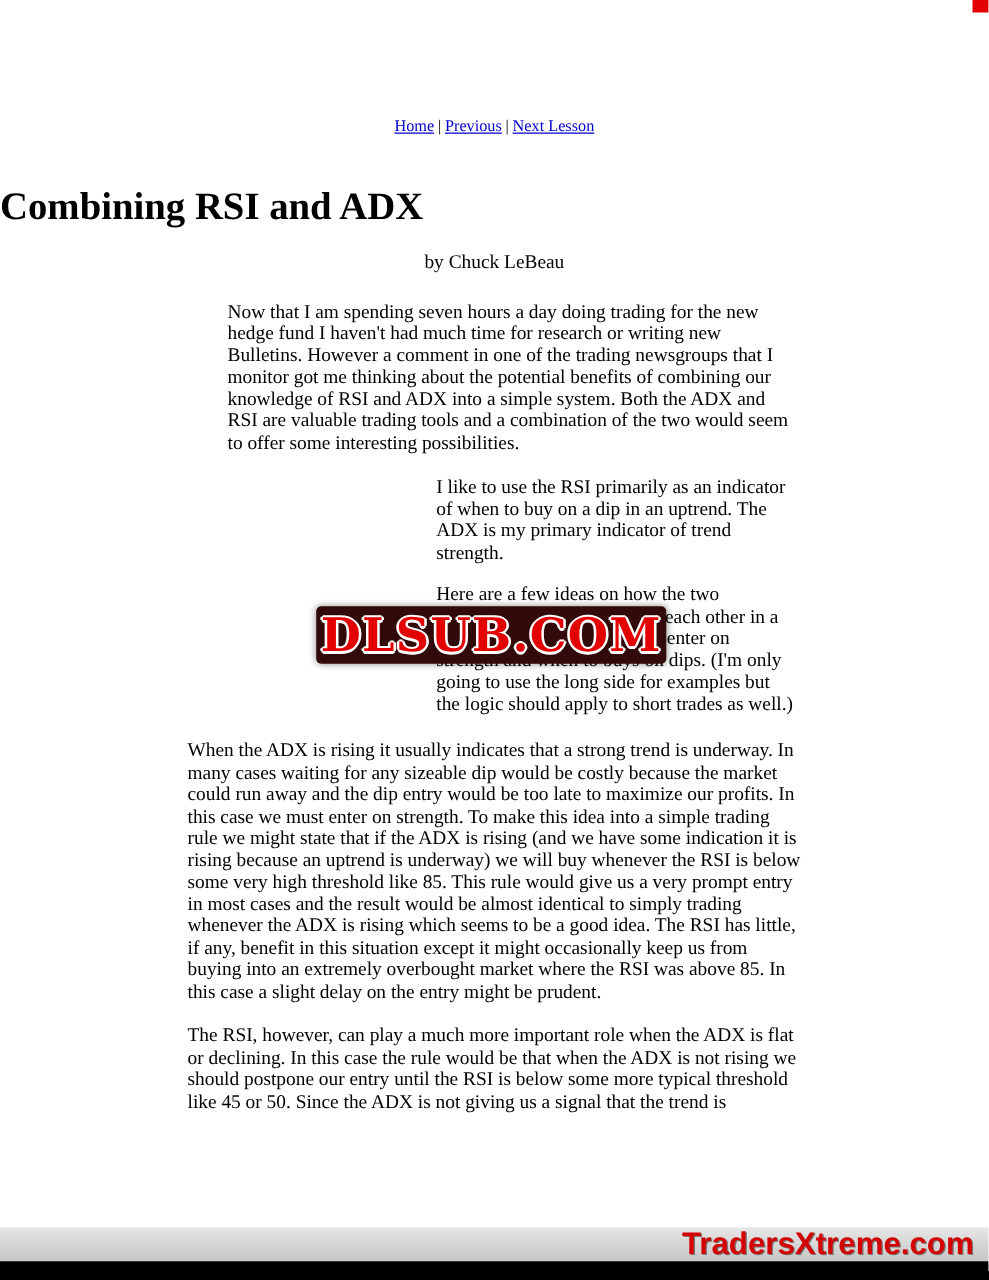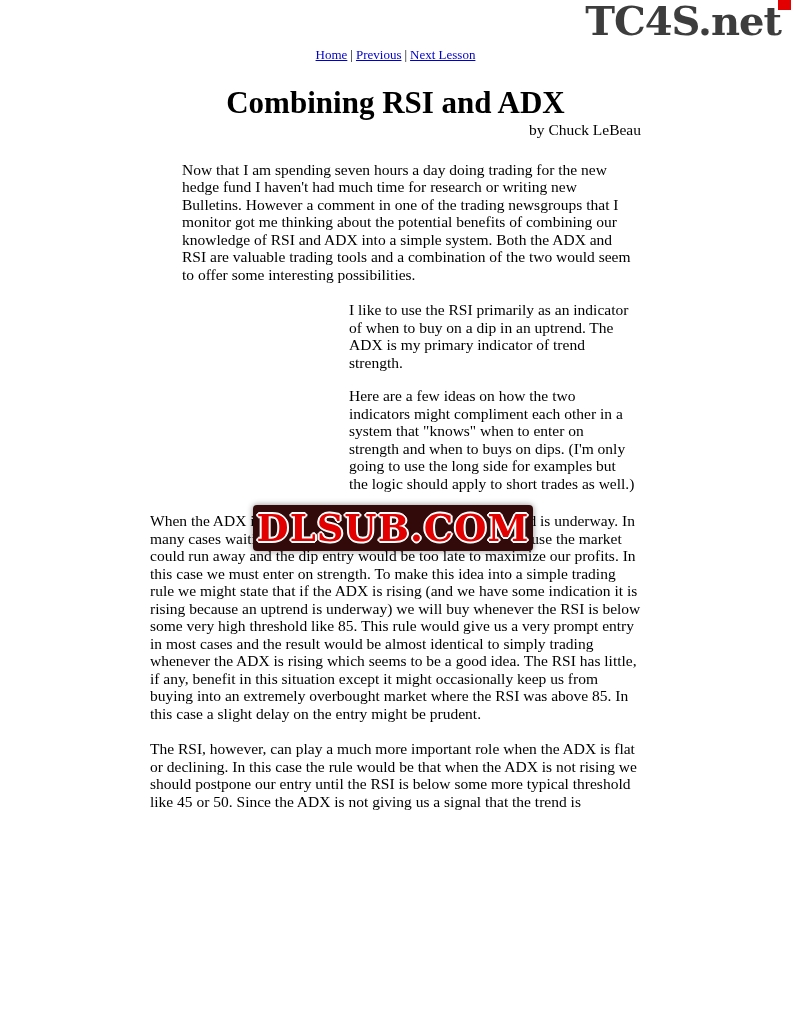--- a/index.html
+++ b/index.html
@@ -18,46 +18,45 @@
     position:absolute; top:0px; right:10px;
     font-family:"DejaVu Serif", serif;
     font-weight:bold; font-size:40px; line-height:1.05;
     color:#3d3d3d; letter-spacing:-1px;
   }
   .red-corner {
     position:absolute; top:0; right:0;
     width:13px; height:10px; background:#e30000;
   }
   
-  .nav { padding-top:47px; text-align:center; font-size:13px; }
+  .nav { padding-top:47px; text-align:center; font-size:13px;margin-top:46px; }
   .nav a { color:#0000cc; text-decoration:underline; cursor:pointer; }
   .nav .sep { color:#000; margin:0 3px; }
   
   .notice { margin-top:20px; text-align:center; font-size:13px; }
   
-  .title { margin-top:22px; text-align:center; font-size:31px; font-weight:bold; }
+  .title { margin-top:38px; font-size:31px; font-weight:bold; }
   
   .content { margin:0 150px; font-size:15.5px; line-height:17.5px; }
   .intro   { margin-top:18px; }
-  .byline  { text-align:right; }
+  .byline  { margin-top:18px; text-align:center; }
   .bq      { margin-left:199px; margin-right:6px; }
   .bq1 { margin-top:22px;margin-left:32px; }
   .bq2 { margin-top:18px; }
   .bq3 { margin-top:16px; }
   .bp1 { margin-top:20px;font-family:Liberation Serif, serif; }
   .bp2 { margin-top:18px; }
   
   .dlsub {
     position:absolute; left:253px; top:485px;
     width:280px; height:46px;
     background:#320a0a;
     border-radius:4px;
     display:flex; align-items:center; justify-content:center;
     box-shadow:0 0 6px rgba(0,0,0,0.45);
-    margin-top:20px;
   }
   .dlsub span {
     font-family:"DejaVu Serif", serif;
     font-weight:bold; font-size:37px; letter-spacing:1px;
     color:#e20000;
     text-shadow:
       -2px 0 0 #fff, 2px 0 0 #fff, 0 -2px 0 #fff, 0 2px 0 #fff,
       -1px -1px 0 #fff, 1px -1px 0 #fff, -1px 1px 0 #fff, 1px 1px 0 #fff;
     white-space:nowrap;
   }
@@ -77,21 +76,20 @@
     line-height:1;
   }
   .black-bar { height:15px; background:#000; }
 </style>
 </head>
 <body>
 
 <div class="page">
 
   <div class="red-corner"></div>
-  <div class="tc4s">TC4S.net</div>
 
   <div class="nav">
     <a href="#">Home</a><span class="sep">|</span><a href="#">Previous</a><span class="sep">|</span><a href="#">Next Lesson</a>
   </div>
 
 
   <h1 class="title">Combining RSI and ADX</h1>
 
   <div class="content">
     <p class="byline">by Chuck LeBeau</p>
@@ -101,14 +99,20 @@
     <p class="bq bq3">Here are a few ideas on how the two indicators might compliment each other in a system that "knows" when to enter on strength and when to buys on dips. (I'm only going to use the long side for examples but the logic should apply to short trades as well.)</p>
 
     <p class="bp1">When the ADX is rising it usually indicates that a strong trend is underway. In many cases waiting for any sizeable dip would be costly because the market could run away and the dip entry would be too late to maximize our profits. In this case we must enter on strength. To make this idea into a simple trading rule we might state that if the ADX is rising (and we have some indication it is rising because an uptrend is underway) we will buy whenever the RSI is below some very high threshold like 85. This rule would give us a very prompt entry in most cases and the result would be almost identical to simply trading whenever the ADX is rising which seems to be a good idea. The RSI has little, if any, benefit in this situation except it might occasionally keep us from buying into an extremely overbought market where the RSI was above 85. In this case a slight delay on the entry might be prudent.</p>
     <p class="bp2">The RSI, however, can play a much more important role when the ADX is flat or declining. In this case the rule would be that when the ADX is not rising we should postpone our entry until the RSI is below some more typical threshold like 45 or 50. Since the ADX is not giving us a signal that the trend is</p>
   </div>
 
   <div class="dlsub">
     <span>DLSUB.COM</span>
   </div>
 
+  <div class="footer">
+    <div class="gray-bar">
+      <span class="traders">TradersXtreme.com</span>
+    </div>
+    <div class="black-bar"></div>
+  </div>
 
 </div>
 
 </body></html>

